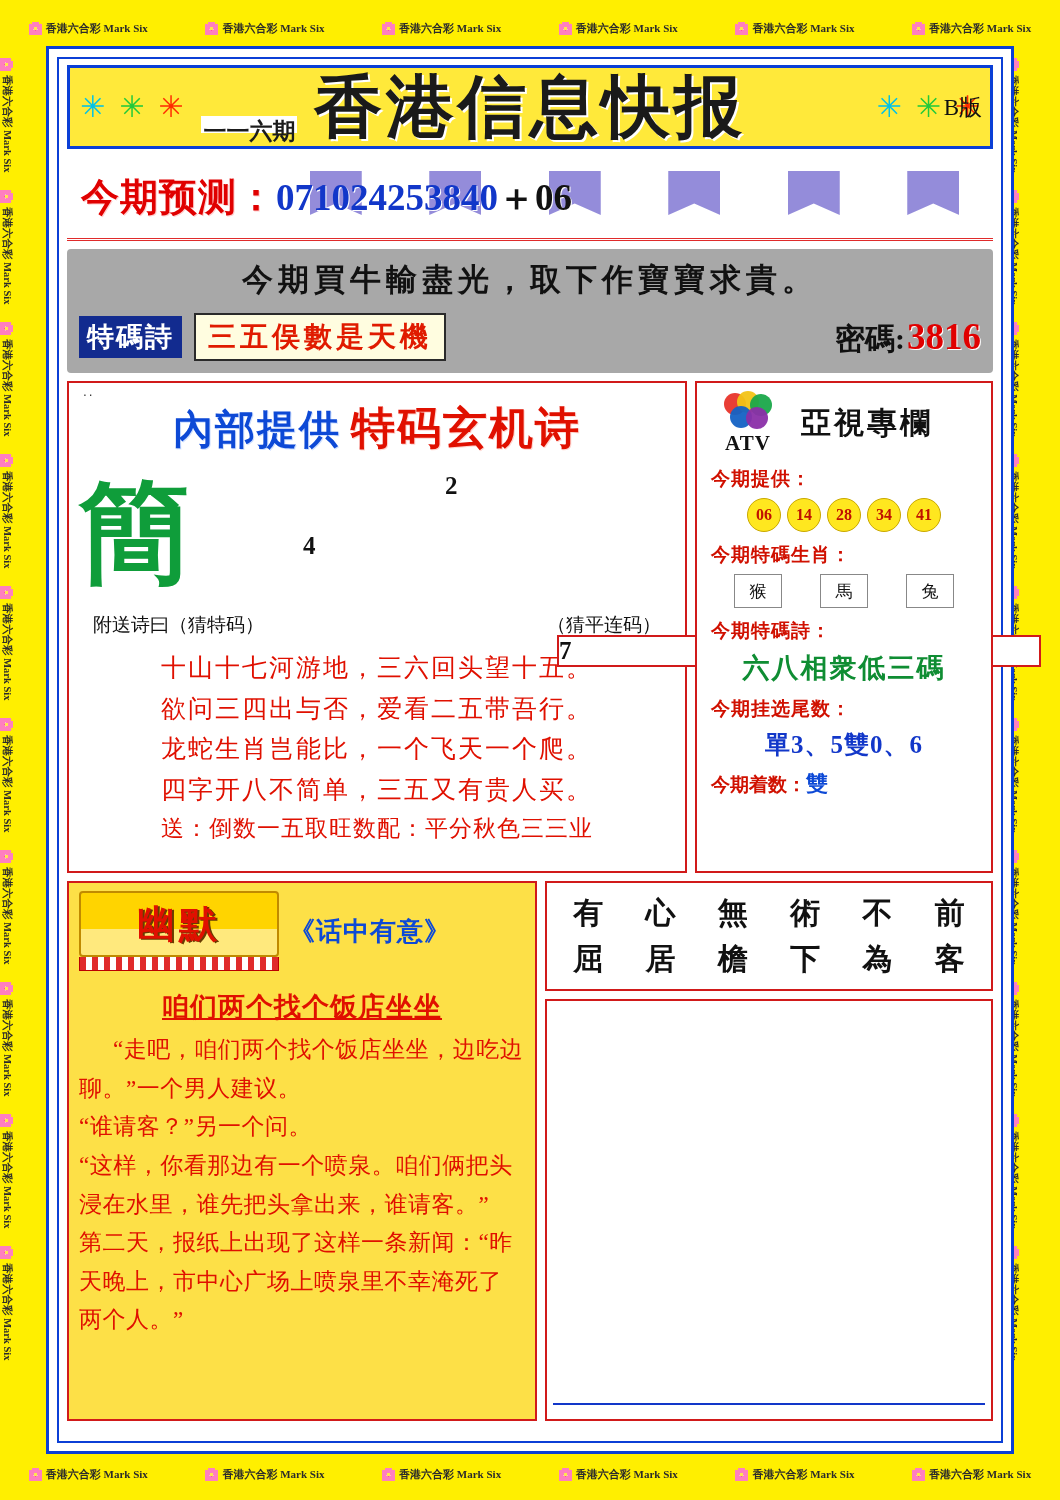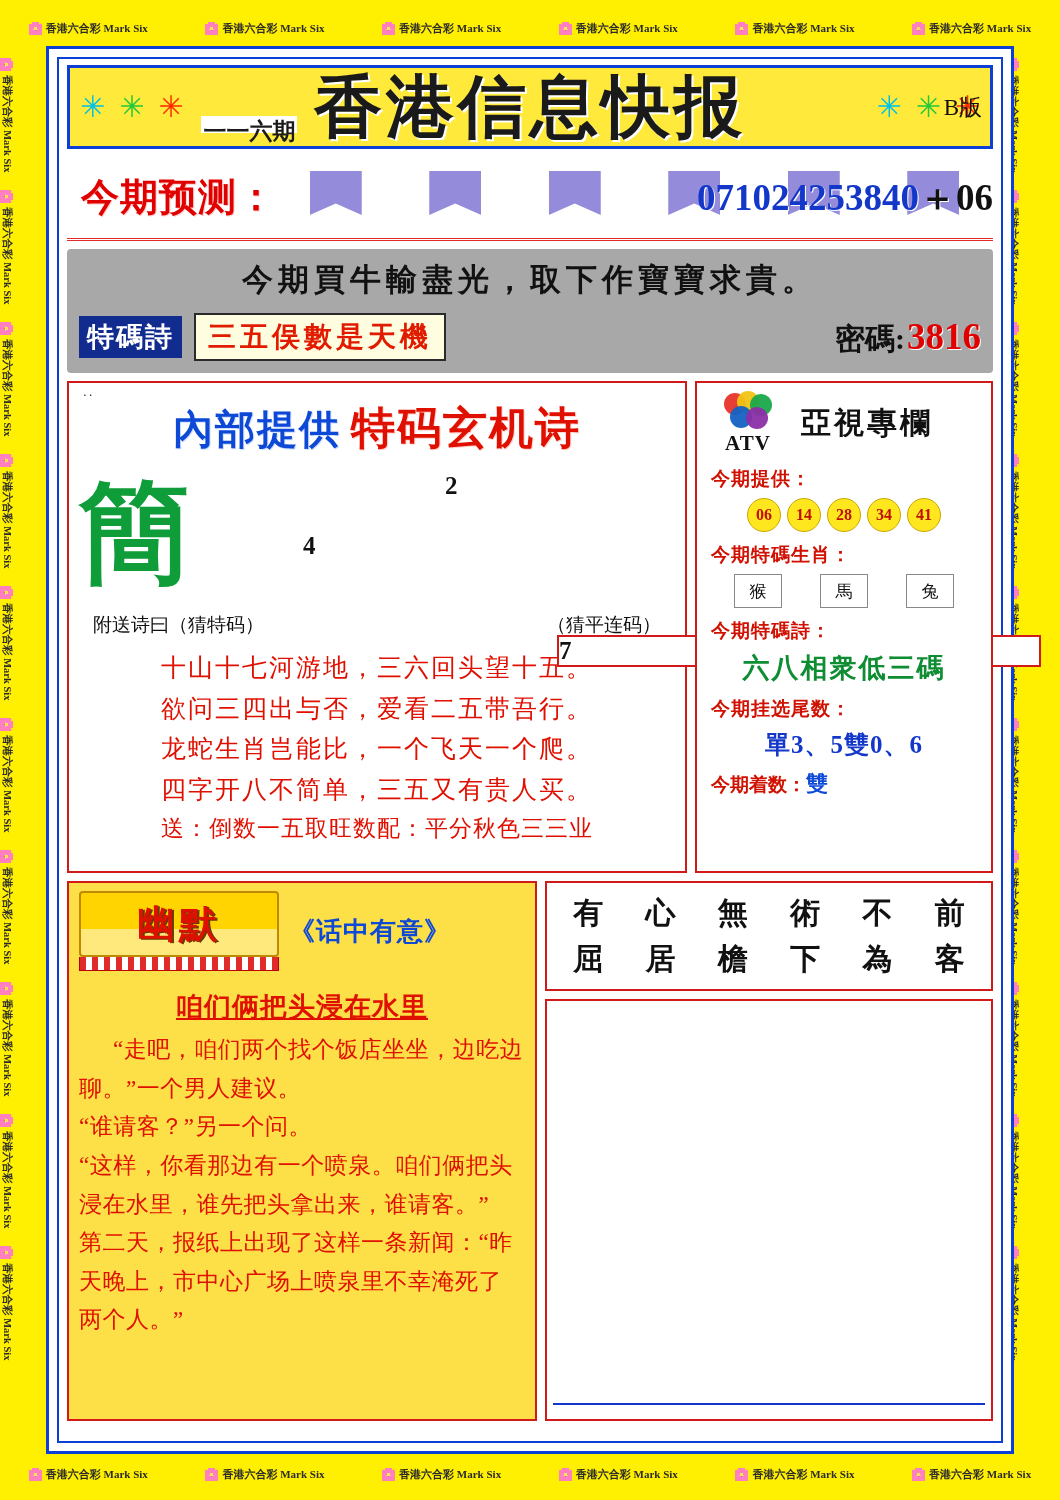--- a/index.html
+++ b/index.html
@@ -136,21 +136,21 @@
   .pred-label {
     font-size: 38px; font-weight: bold;
     color: #e00000;
     font-family: "Liberation Serif", serif;
     letter-spacing: 1px;
     padding-left: 14px;
     text-shadow: 1px 1px 0 #ffd0d0;
   }
   .pred-nums {
     flex: 1;
-    display: flex; align-items: center; justify-content: flex-end;
+    display: flex; align-items: center; justify-content: flex-start;
     position: relative;
     height: 100%;
   }
   .ribbon {
     position: absolute; top: 14px; left: 0; right: 0; height: 52px;
     display: flex; justify-content: space-around; align-items: flex-start;
     pointer-events: none;
   }
   .ribbon span {
     display: block;
@@ -710,21 +710,21 @@
           <div class="humor-row">
             <div>
               <div class="humor-badge">
                 <span>幽默</span>
               </div>
               <div class="humor-wave"></div>
             </div>
             <div class="humor-sub">《话中有意》</div>
           </div>
 
-          <div class="joke-title">咱们俩把头浸在水里</div>
+          <div class="joke-title">咱们两个找个饭店坐坐</div>
           <div class="joke">
             <p class="ind">“走吧，咱们两个找个饭店坐坐，边吃边聊。”一个男人建议。</p>
             <p>“谁请客？”另一个问。</p>
             <p>“这样，你看那边有一个喷泉。咱们俩把头浸在水里，谁先把头拿出来，谁请客。”</p>
             <p>第二天，报纸上出现了这样一条新闻：“昨天晚上，市中心广场上喷泉里不幸淹死了两个人。”</p>
           </div>
         </div>
 
         <div style="flex:1; display:flex; flex-direction:column;">
           <div class="seal-box" style="margin:0 0 8px 0;">

